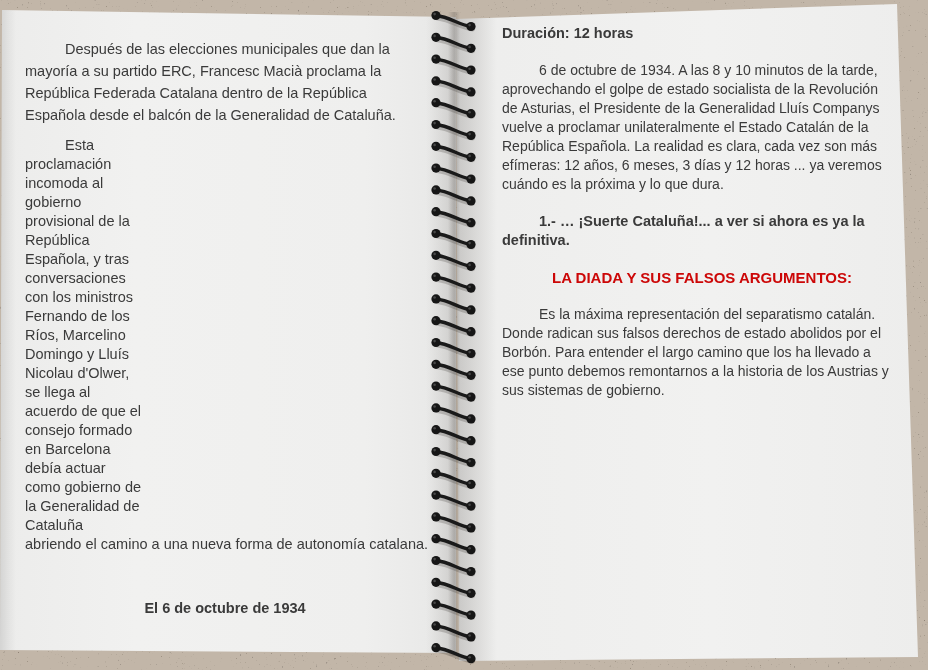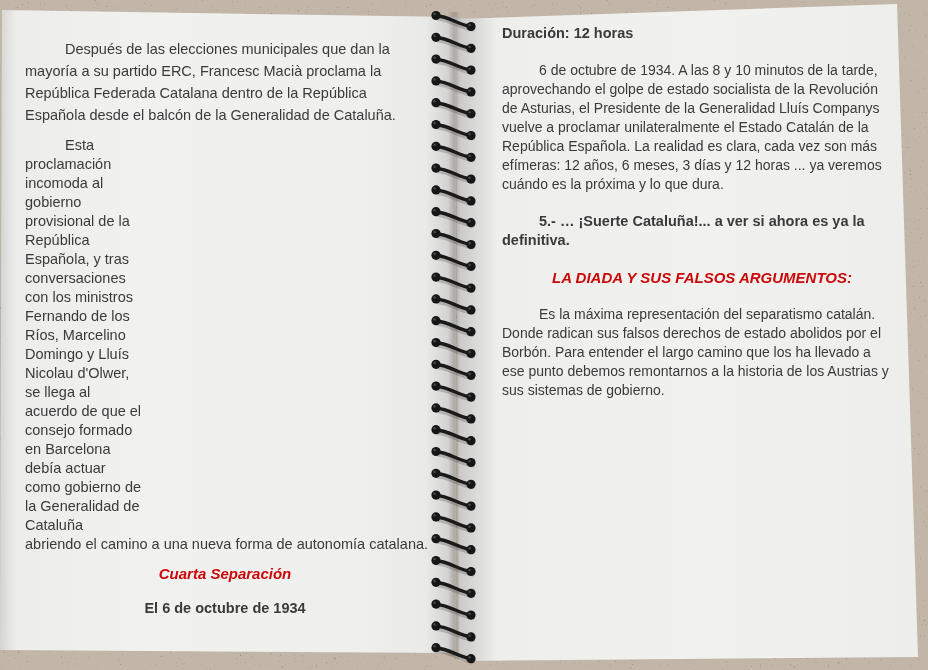--- a/index.html
+++ b/index.html
@@ -35,21 +35,21 @@
   .lp-para{left:25px;top:38px;width:410px;font-size:14.5px;line-height:22px;text-indent:40px;}
   .lp-col{left:25px;top:136px;width:424px;font-size:14.5px;line-height:19px;text-indent:40px;}
   .lp-red{left:25px;top:564px;width:400px;font-size:15px;line-height:19px;
     color:#cc0707;font-weight:bold;font-style:italic;text-align:center;}
   .lp-date{left:25px;top:599px;width:400px;font-size:14.5px;line-height:19px;font-weight:bold;text-align:center;}
 
   .rp-title{left:49px;top:24px;width:400px;font-size:14.5px;line-height:19px;font-weight:bold;}
   .rp-para1{left:49px;top:61px;width:400px;font-size:14px;line-height:19px;text-indent:37px;}
   .rp-para2{left:49px;top:212px;width:400px;font-size:14.5px;line-height:19px;font-weight:bold;text-indent:37px;}
   .rp-red{left:49px;top:268px;width:400px;font-size:15px;line-height:19px;
-    color:#cc0707;font-weight:bold;font-style:italic;text-align:center;}
+    color:#cc0707;font-weight:bold;text-align:center;}
   .rp-para3{left:49px;top:305px;width:400px;font-size:14px;line-height:19px;text-indent:37px;}
 
   
   svg.spiral{position:absolute;left:0;top:0;width:928px;height:670px;display:block;pointer-events:none;}
   .wire-sh{stroke:rgba(45,40,35,0.22);stroke-width:5;fill:none;stroke-linecap:round;}
   .wire{stroke:#1a1a1a;stroke-width:3.4;fill:none;stroke-linecap:round;}
   .bulb{fill:#161616;}
   .bulb-hi{fill:#5a5a5a;opacity:0.75;}
   .seam{position:absolute;left:448px;top:12px;width:12px;height:644px;
     background:linear-gradient(90deg, rgba(0,0,0,0) 0%, rgba(60,55,50,0.20) 45%, rgba(60,55,50,0.22) 55%, rgba(0,0,0,0) 100%);}
@@ -96,35 +96,34 @@
 en Barcelona
 debía actuar
 como gobierno de
 la Generalidad de
 Cataluña
 abriendo el camino a una nueva forma de autonomía catalana.</div>
     <div class="txt lp-para">Después de las elecciones municipales que dan la
 mayoría a su partido ERC, Francesc Macià proclama la
 República Federada Catalana dentro de la República
 Española desde el balcón de la Generalidad de Cataluña.</div>
-    <div class="txt lp-red">Cuarta Separación</div>
     <div class="txt lp-date">El 6 de octubre de 1934</div>
   </div>
 
   <div class="page page-right">
     <div class="shade-r"></div>
     <div class="txt rp-title">Duración: 12 horas</div>
     <div class="txt rp-para1">6 de octubre de 1934. A las 8 y 10 minutos de la tarde,
 aprovechando el golpe de estado socialista de la Revolución
 de Asturias, el Presidente de la Generalidad Lluís Companys
 vuelve a proclamar unilateralmente el Estado Catalán de la
 República Española. La realidad es clara, cada vez son más
 efímeras: 12 años, 6 meses, 3 días y 12 horas ... ya veremos
 cuándo es la próxima y lo que dura.</div>
-    <div class="txt rp-para2">5.- … ¡Suerte Cataluña!... a ver si ahora es ya la
+    <div class="txt rp-para2">1.- … ¡Suerte Cataluña!... a ver si ahora es ya la
 definitiva.</div>
     <div class="txt rp-red">LA DIADA Y SUS FALSOS ARGUMENTOS:</div>
     <div class="txt rp-para3">Es la máxima representación del separatismo catalán.
 Donde radican sus falsos derechos de estado abolidos por el
 Borbón. Para entender el largo camino que los ha llevado a
 ese punto debemos remontarnos a la historia de los Austrias y
 sus sistemas de gobierno.</div>
   </div>
 
   <div class="seam"></div>

